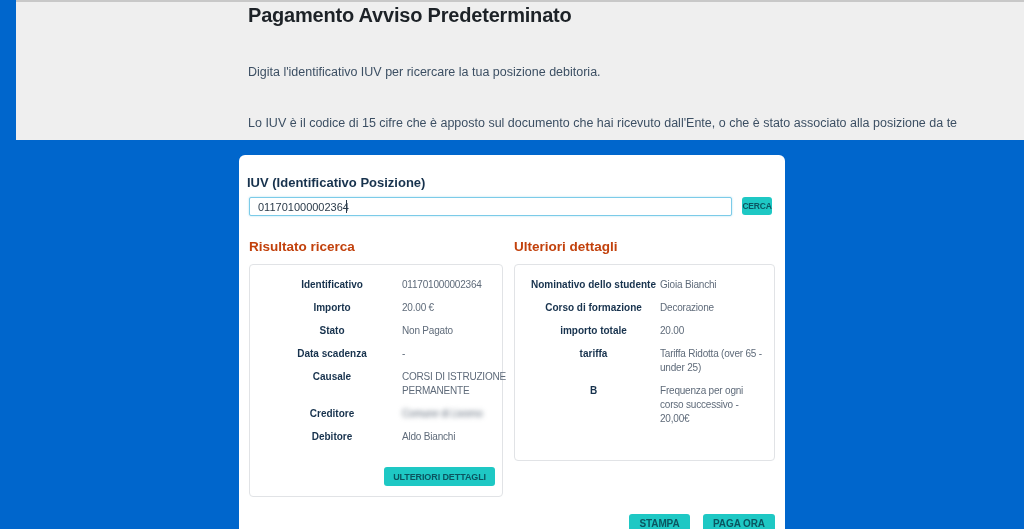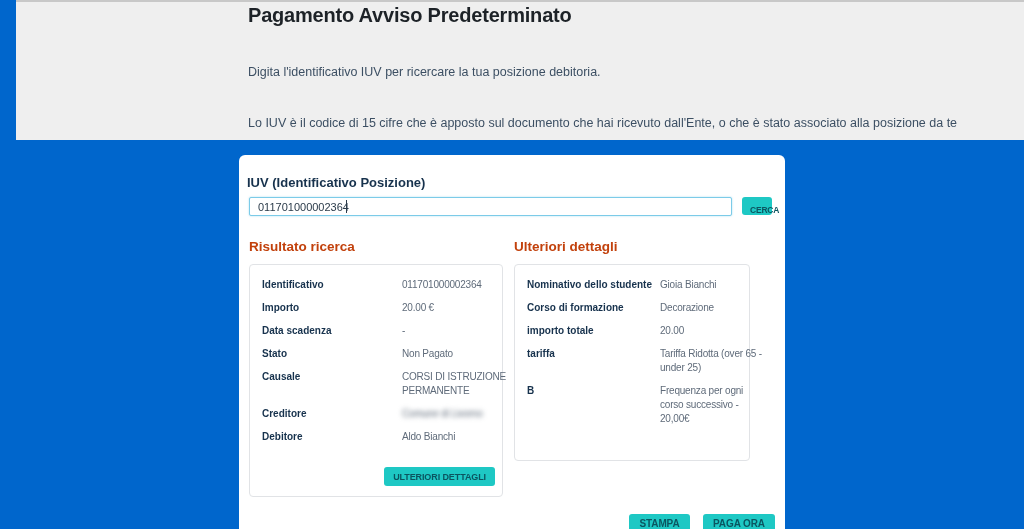--- a/index.html
+++ b/index.html
@@ -44,35 +44,35 @@
   .text-caret{
     position:absolute;left:97px;top:3px;width:1px;height:13px;background:#2b3b4a;
   }
   .btn{
     border:none;border-radius:3px;background:#1ec8c4;color:#0b5560;
     font-family:"Liberation Sans","DejaVu Sans",sans-serif;
     font-weight:bold;cursor:pointer;
   }
   .cerca-btn{
     position:absolute;left:503px;top:42px;width:30px;height:18px;
-    font-size:8.5px;padding:8px;letter-spacing:-0.2px;
+    font-size:8.5px;padding:0;letter-spacing:-0.2px;
   }
   .section-heading{
     position:absolute;margin:0;font-size:13.5px;font-weight:bold;color:#c2410c;
   }
   .heading-left{left:10px;top:84px;}
   .heading-right{left:275px;top:84px;}
   .box{
     position:absolute;background:#fff;border:1px solid #e1e3e6;border-radius:4px;
     box-sizing:border-box;padding:13px 12px 0 12px;
   }
   .box-left{left:10px;top:109px;width:254px;height:233px;}
-  .box-right{left:275px;top:109px;width:236px;height:197px;}
+  .box-right{left:275px;top:109px;width:261px;height:197px;}
   .row{display:flex;margin-bottom:9px;line-height:14px;}
-  .row .lbl{font-size:10px;font-weight:bold;color:#17324d;flex:0 0 auto;}
+  .row .lbl{font-size:10px;font-weight:bold;color:#17324d;flex:0 0 auto;text-align:center;}
   .box-left .lbl{width:140px;}
   .box-right .lbl{width:133px;}
   .row .val{
     font-size:10px;color:#5f6b7a;white-space:pre;letter-spacing:-0.2px;flex:0 0 auto;
   }
   .blurred{filter:blur(2.6px);color:#7a8b99;}
   .details-btn{
     position:absolute;right:7px;bottom:10px;height:19px;padding:0 9px;
     font-size:9px;letter-spacing:-0.1px;
   }
@@ -129,26 +129,26 @@
   <div class="box box-left">
     <div class="row">
       <span class="lbl">Identificativo</span>
       <span class="val">011701000002364</span>
     </div>
     <div class="row">
       <span class="lbl">Importo</span>
       <span class="val">20.00 €</span>
     </div>
     <div class="row">
+      <span class="lbl">Stato</span>
+      <span class="val">Non Pagato</span>
+    </div>
+    <div class="row">
       <span class="lbl">Data scadenza</span>
       <span class="val">-</span>
-    </div>
-    <div class="row">
-      <span class="lbl">Stato</span>
-      <span class="val">Non Pagato</span>
     </div>
     <div class="row">
       <span class="lbl">Causale</span>
       <span class="val">CORSI DI ISTRUZIONE
 PERMANENTE</span>
     </div>
     <div class="row">
       <span class="lbl">Creditore</span>
       <span class="val blurred">Comune di Livorno</span>
     </div>

